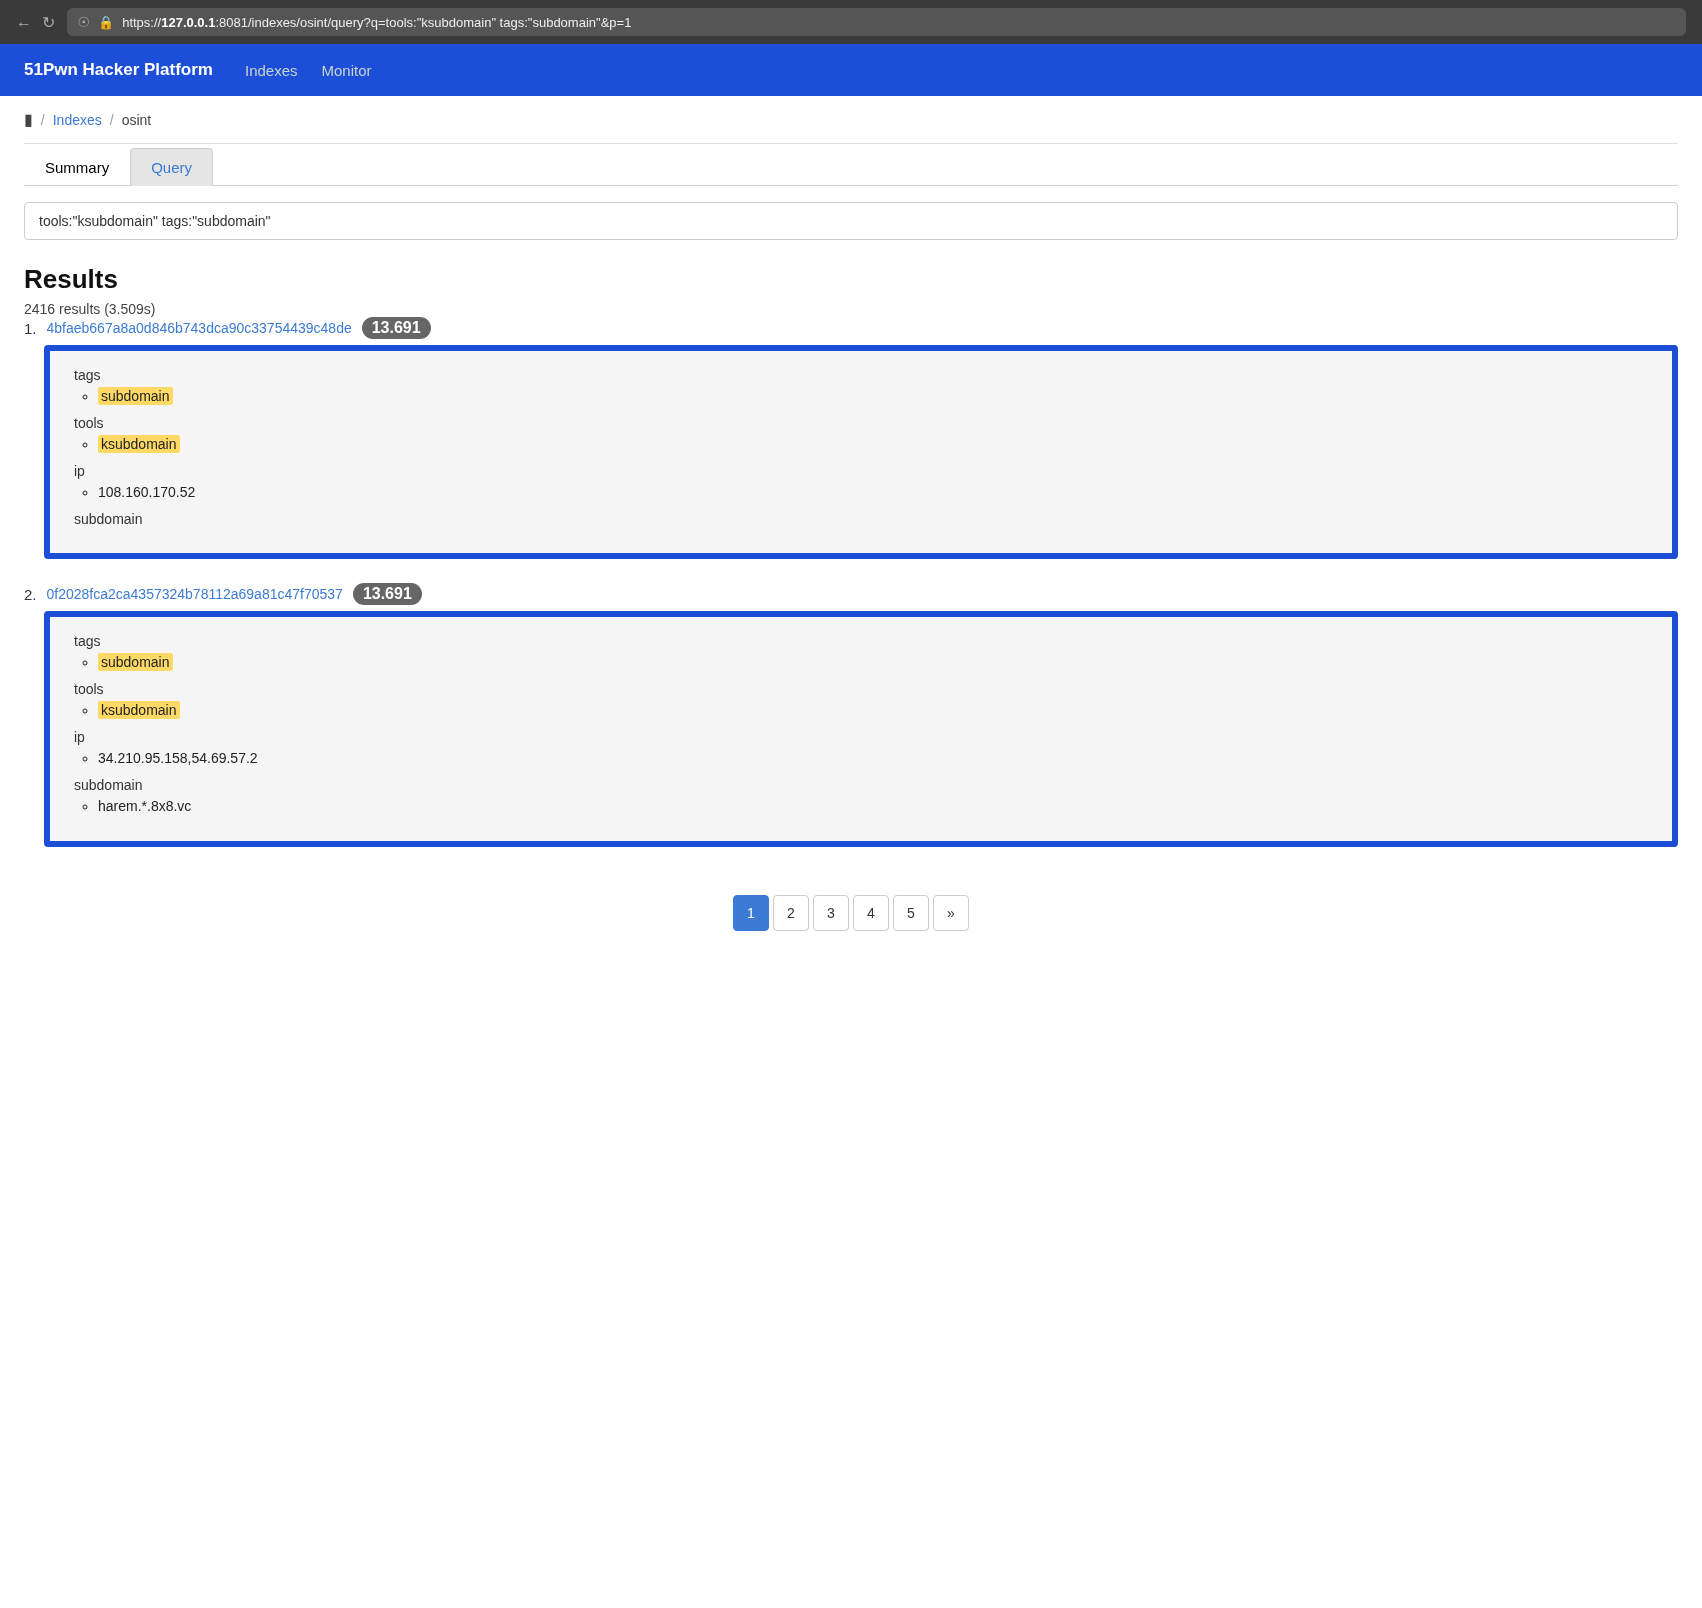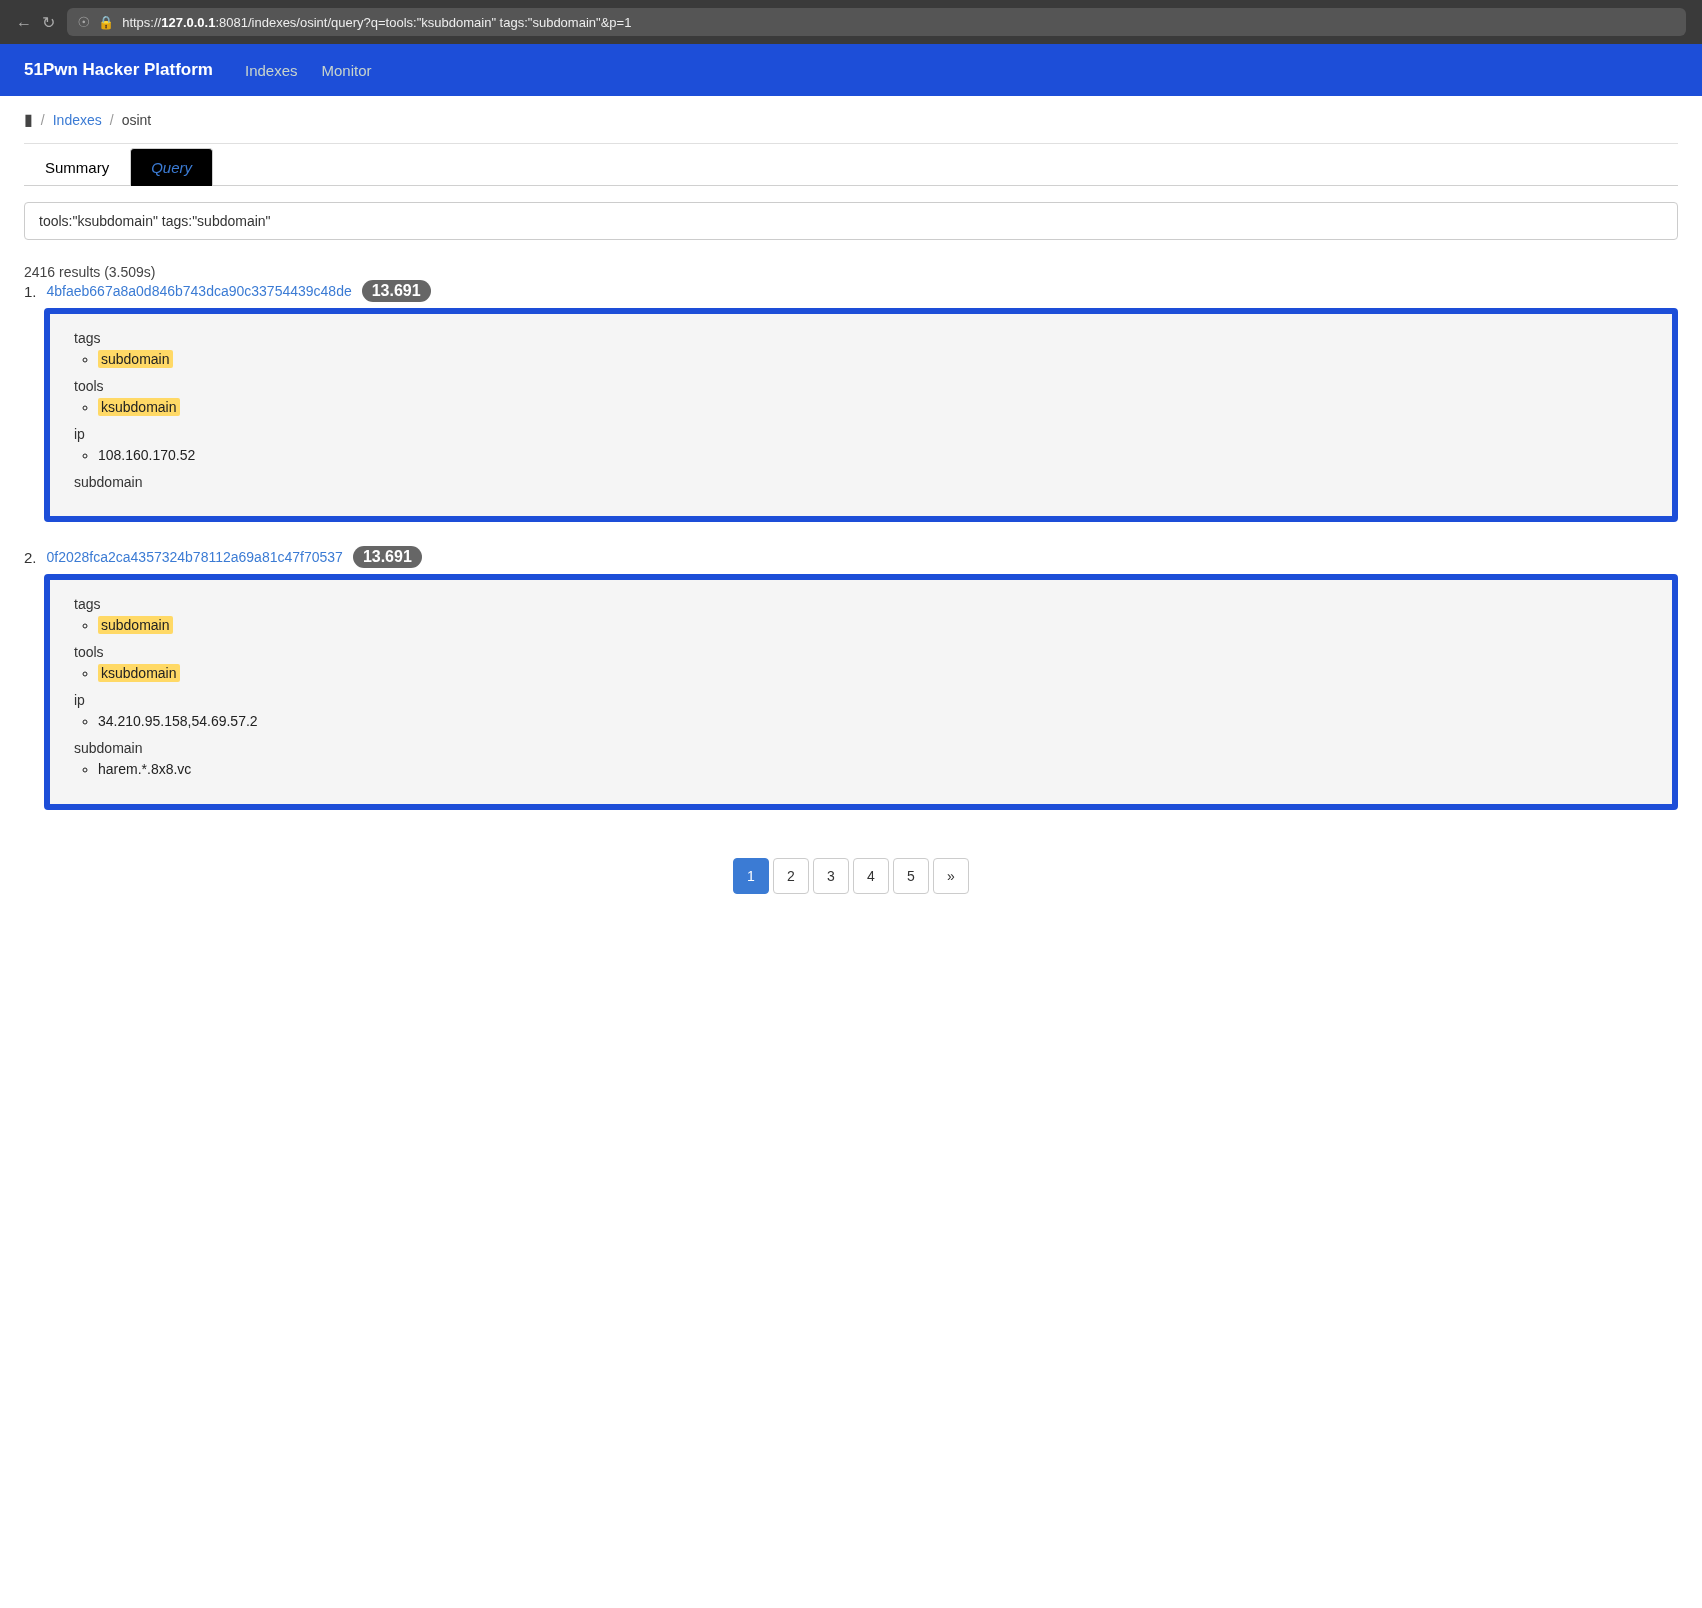--- a/index.html
+++ b/index.html
@@ -98,23 +98,22 @@
       border: 1px solid transparent;
       border-bottom: none;
       margin-bottom: -1px;
       color: #000000;
       background: transparent;
     }
     .tab.active {
       color: #3b7bd4;
       border-color: #d0d0d0;
       border-bottom-color: #fff;
-      background: #000000;
+      background: #e5e5e5;
       border-radius: 4px 4px 0 0;
-      font-style: italic;
     }
 
     
     .query-section {
       margin-top: 16px;
       margin-bottom: 24px;
     }
     .query-input {
       width: 100%;
       border: 1px solid #ccc;
@@ -268,20 +267,21 @@
 
   <div class="tabs">
     <div class="tab">Summary</div>
     <div class="tab active">Query</div>
   </div>
 
   <div class="query-section">
     <input type="text" class="query-input" value="tools:&quot;ksubdomain&quot; tags:&quot;subdomain&quot;" style="">
   </div>
 
+  <h1 class="results-heading">Results</h1>
   <p class="results-count">2416 results (3.509s)</p>
 
   <div class="result-item">
     <div class="result-header">
       <span class="result-number">1.</span>
       <a class="result-link" href="#">4bfaeb667a8a0d846b743dca90c33754439c48de</a>
       <span class="score-badge">13.691</span>
     </div>
     <div class="result-body">
       <div class="field-row">

